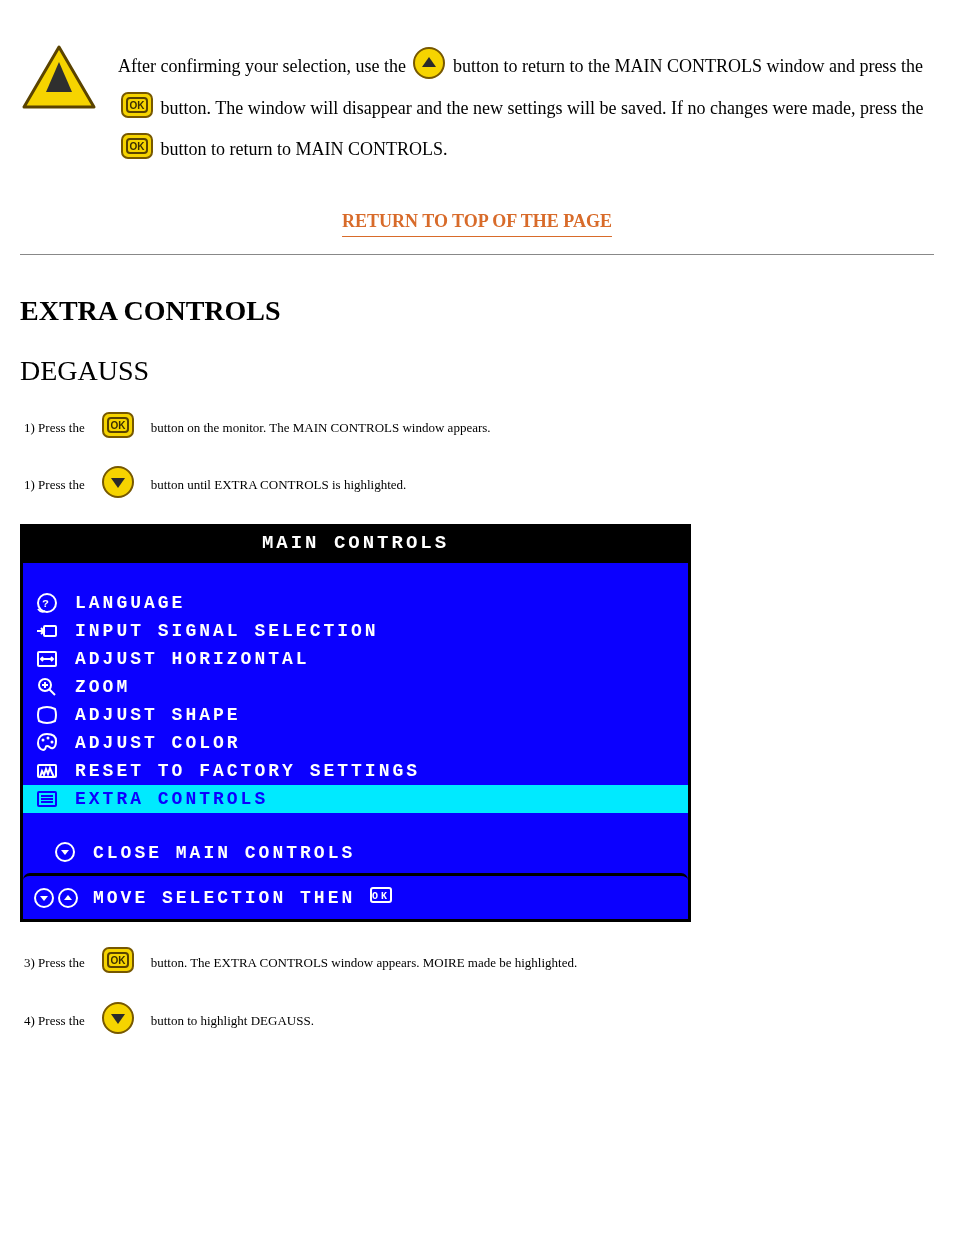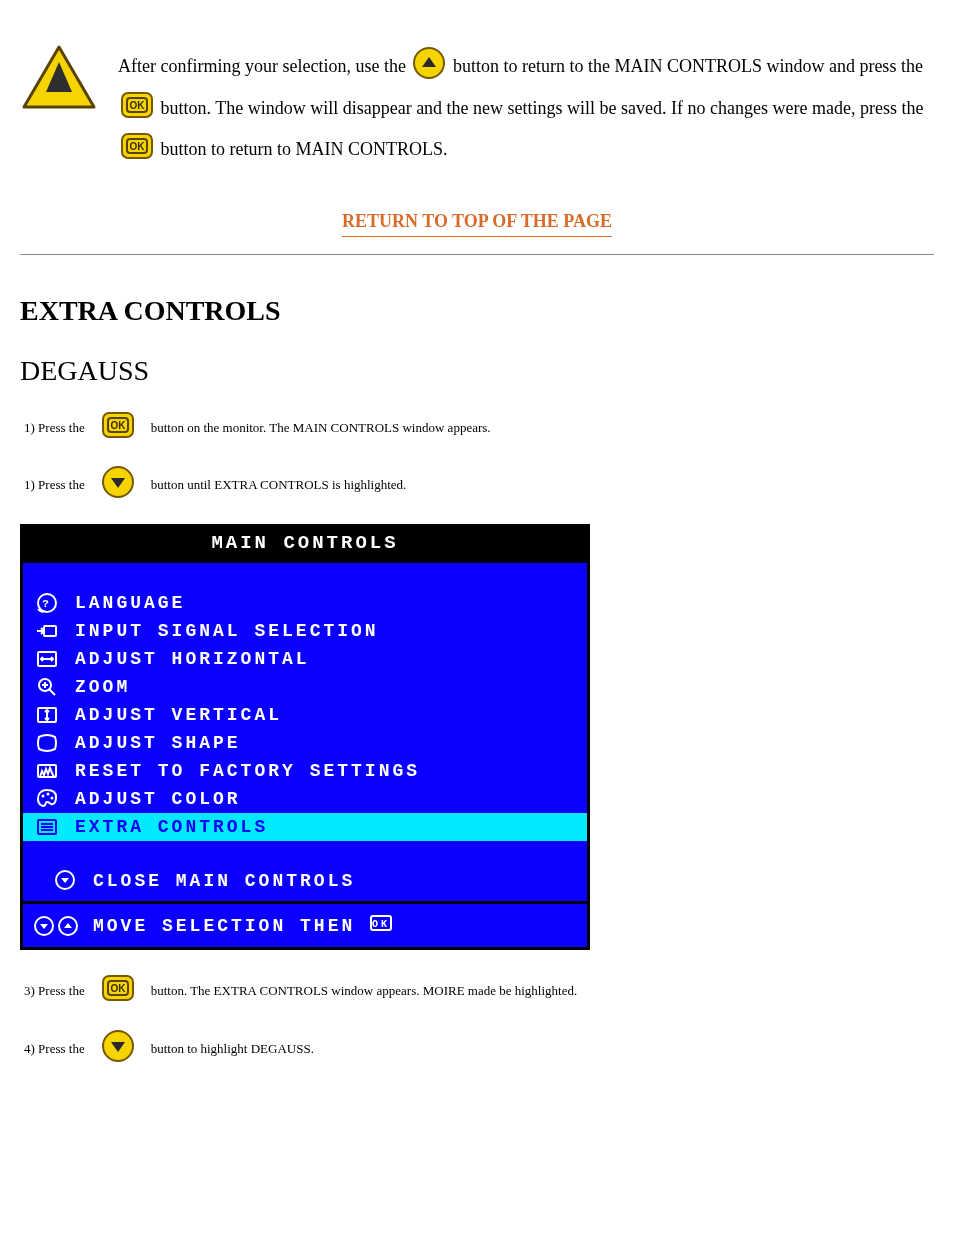--- a/index.html
+++ b/index.html
@@ -84,21 +84,21 @@
     gap: 14px;
     font-size: 13px;
     line-height: 1.6;
     margin: 18px 0;
   }
   .step-indent {
     margin-left: 4px; 
   }
 
   .osd {
-    width: 570px;
+    width: 671px;
     margin: 12px 0 22px 0;
     border: 3px solid #000000;
     background: #0b00ff;
     color: #ffffff;
     font-family: "Courier New", Courier, monospace;
     font-weight: bold;
     box-sizing: border-box;
   }
   .osd-title-bar {
     background: #000000;
@@ -154,20 +154,21 @@
     font-size: 18px;
   }
   .osd-footer {
     border-top: 3px solid #000000;
     display: flex;
     align-items: center;
     gap: 14px;
     padding: 8px 8px 8px 10px;
     letter-spacing: 3px;
     font-size: 18px;
+    border-radius: 7px;
   }
   .osd-foot-icons {
     display: flex;
     align-items: center;
     gap: 2px;
   }
 
   .spacer-before-list { height: 26px; }
 </style>
 </head>
@@ -345,48 +346,40 @@
         <span class="osd-icon">
             <svg width="24" height="24" viewBox="0 0 24 24">
               <use href="#i-zoom"></use>
             </svg>
           </span>
         <span>ZOOM</span>
       </li>
       <li class="osd-item">
         <span class="osd-icon">
             <svg width="24" height="24" viewBox="0 0 24 24">
-              <use href="#i-vert"></use>
-            </svg>
-          </span>
-        <span>ADJUST VERTICAL</span>
-      </li>
-      <li class="osd-item">
-        <span class="osd-icon">
-            <svg width="24" height="24" viewBox="0 0 24 24">
               <use href="#i-shape"></use>
             </svg>
           </span>
         <span>ADJUST SHAPE</span>
       </li>
       <li class="osd-item">
         <span class="osd-icon">
             <svg width="24" height="24" viewBox="0 0 24 24">
+              <use href="#i-color"></use>
+            </svg>
+          </span>
+        <span>ADJUST COLOR</span>
+      </li>
+      <li class="osd-item">
+        <span class="osd-icon">
+            <svg width="24" height="24" viewBox="0 0 24 24">
               <use href="#i-reset"></use>
             </svg>
           </span>
         <span>RESET TO FACTORY SETTINGS</span>
-      </li>
-      <li class="osd-item">
-        <span class="osd-icon">
-            <svg width="24" height="24" viewBox="0 0 24 24">
-              <use href="#i-color"></use>
-            </svg>
-          </span>
-        <span>ADJUST COLOR</span>
       </li>
       <li class="osd-item highlight">
         <span class="osd-icon">
             <svg width="24" height="24" viewBox="0 0 24 24">
               <use href="#i-extra" stroke="#0b00ff"></use>
             </svg>
           </span>
         <span>EXTRA CONTROLS</span>
       </li>
     </ul>

